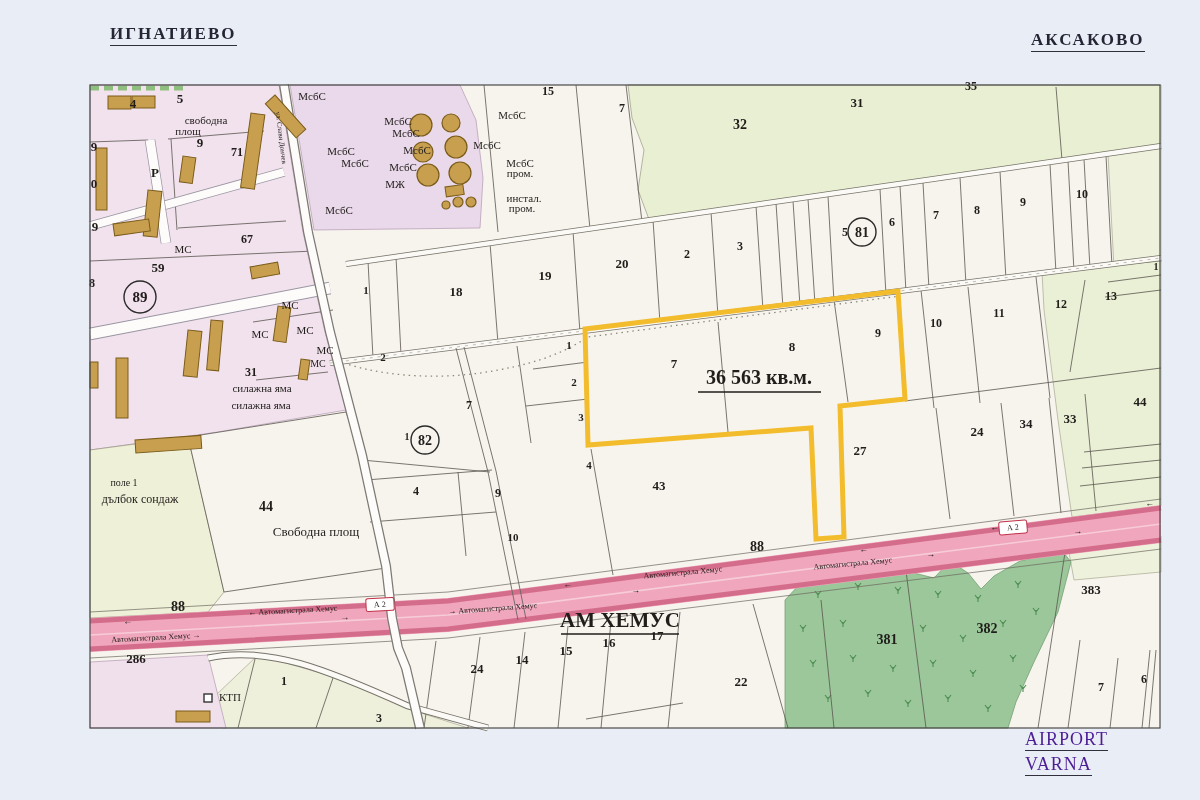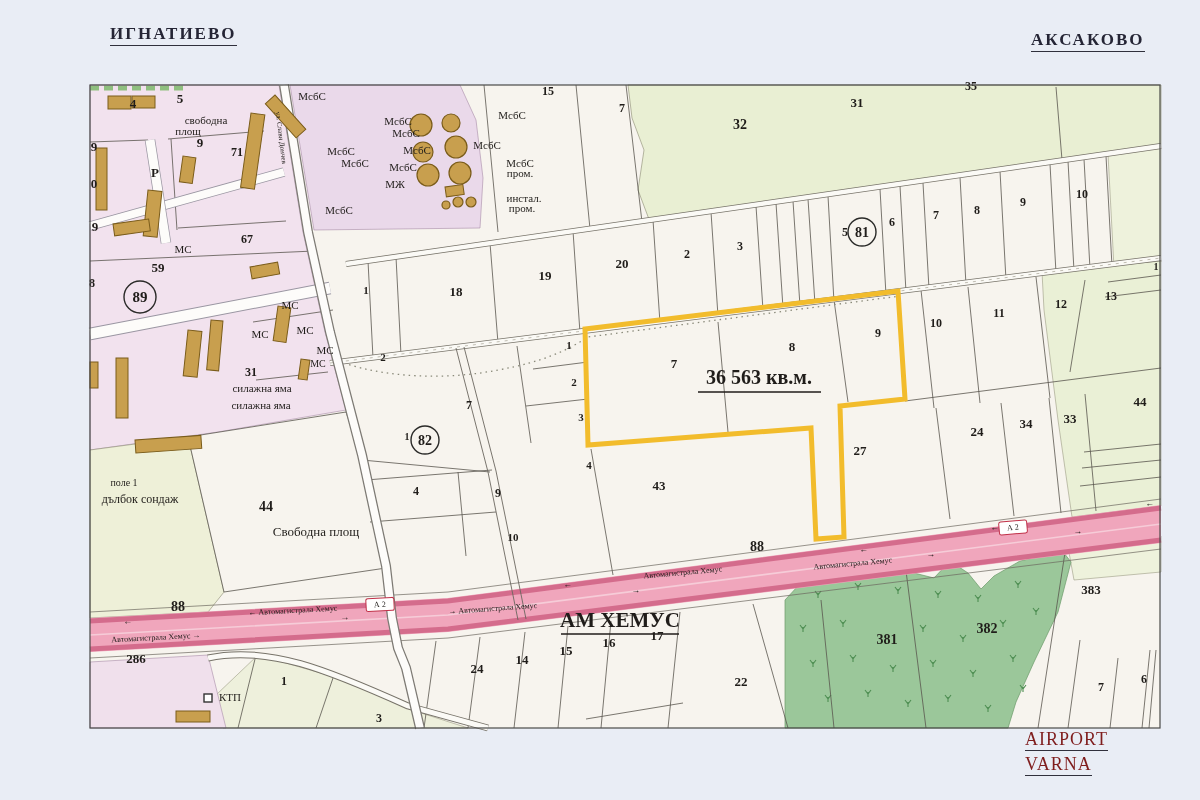--- a/index.html
+++ b/index.html
@@ -3,21 +3,21 @@
 <meta charset="utf-8">
 <style>
   html,body{margin:0;padding:0;}
   body{width:1200px;height:800px;background:#e9edf5;overflow:hidden;
        font-family:"Liberation Serif","DejaVu Serif",serif;}
   .stage{position:relative;width:1200px;height:755px;margin-left:28px;}
   .town{position:absolute;font-size:17px;letter-spacing:2px;color:#252535;
         border-bottom:1.6px solid #30303c;padding-bottom:1px;font-weight:600;}
   .town-left{left:82px;top:24px;}
   .town-right{left:1003px;top:30px;text-align:center;}
-  .airport{position:absolute;left:997px;top:729px;color:#7f1d1d;}
+  .airport{position:absolute;left:997px;top:729px;color:#4c1d95;}
   .airport div{font-size:18px;letter-spacing:1px;border-bottom:1.6px solid #30303c;
         display:inline-block;margin-bottom:3px;}
   .airport div{display:table;}
   svg{position:absolute;left:0;top:0;}
   .ml{font-family:"Liberation Serif","DejaVu Serif",serif;fill:#201d1a;text-anchor:middle;}
   .ml.b{font-weight:bold;}
   .lbl-circle{fill:none;stroke:#2a2a28;stroke-width:1.4;}
   .plines{stroke:#59554e;stroke-width:0.8;fill:none;}
 </style>
 </head>

